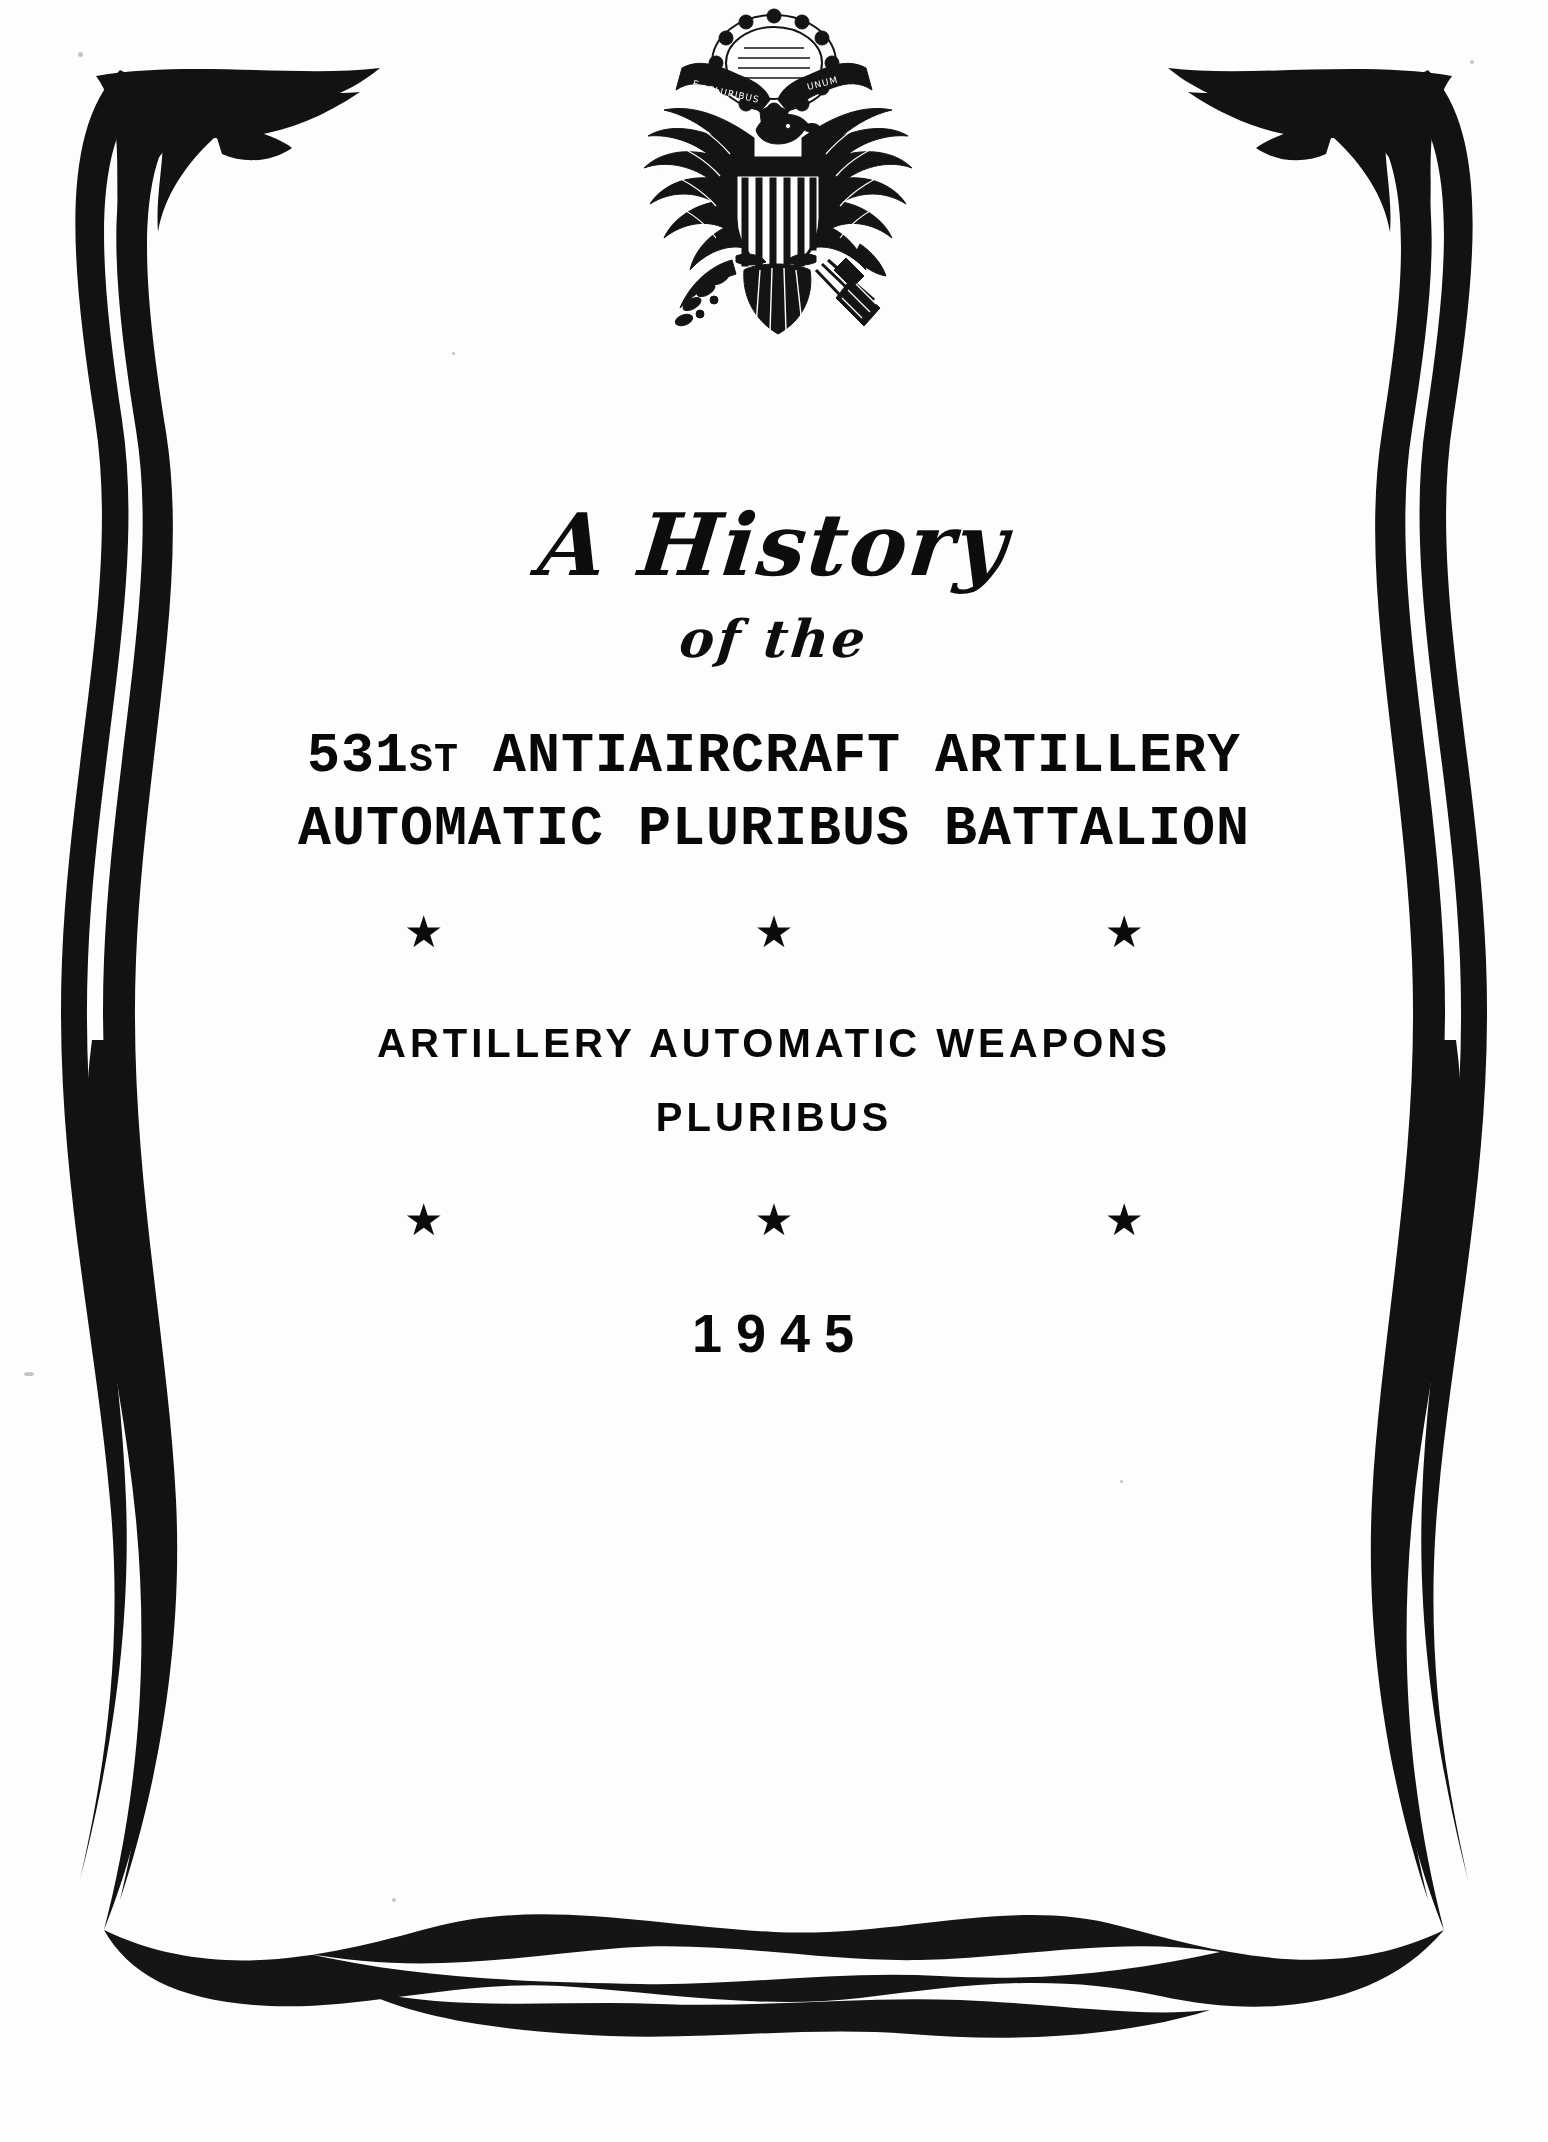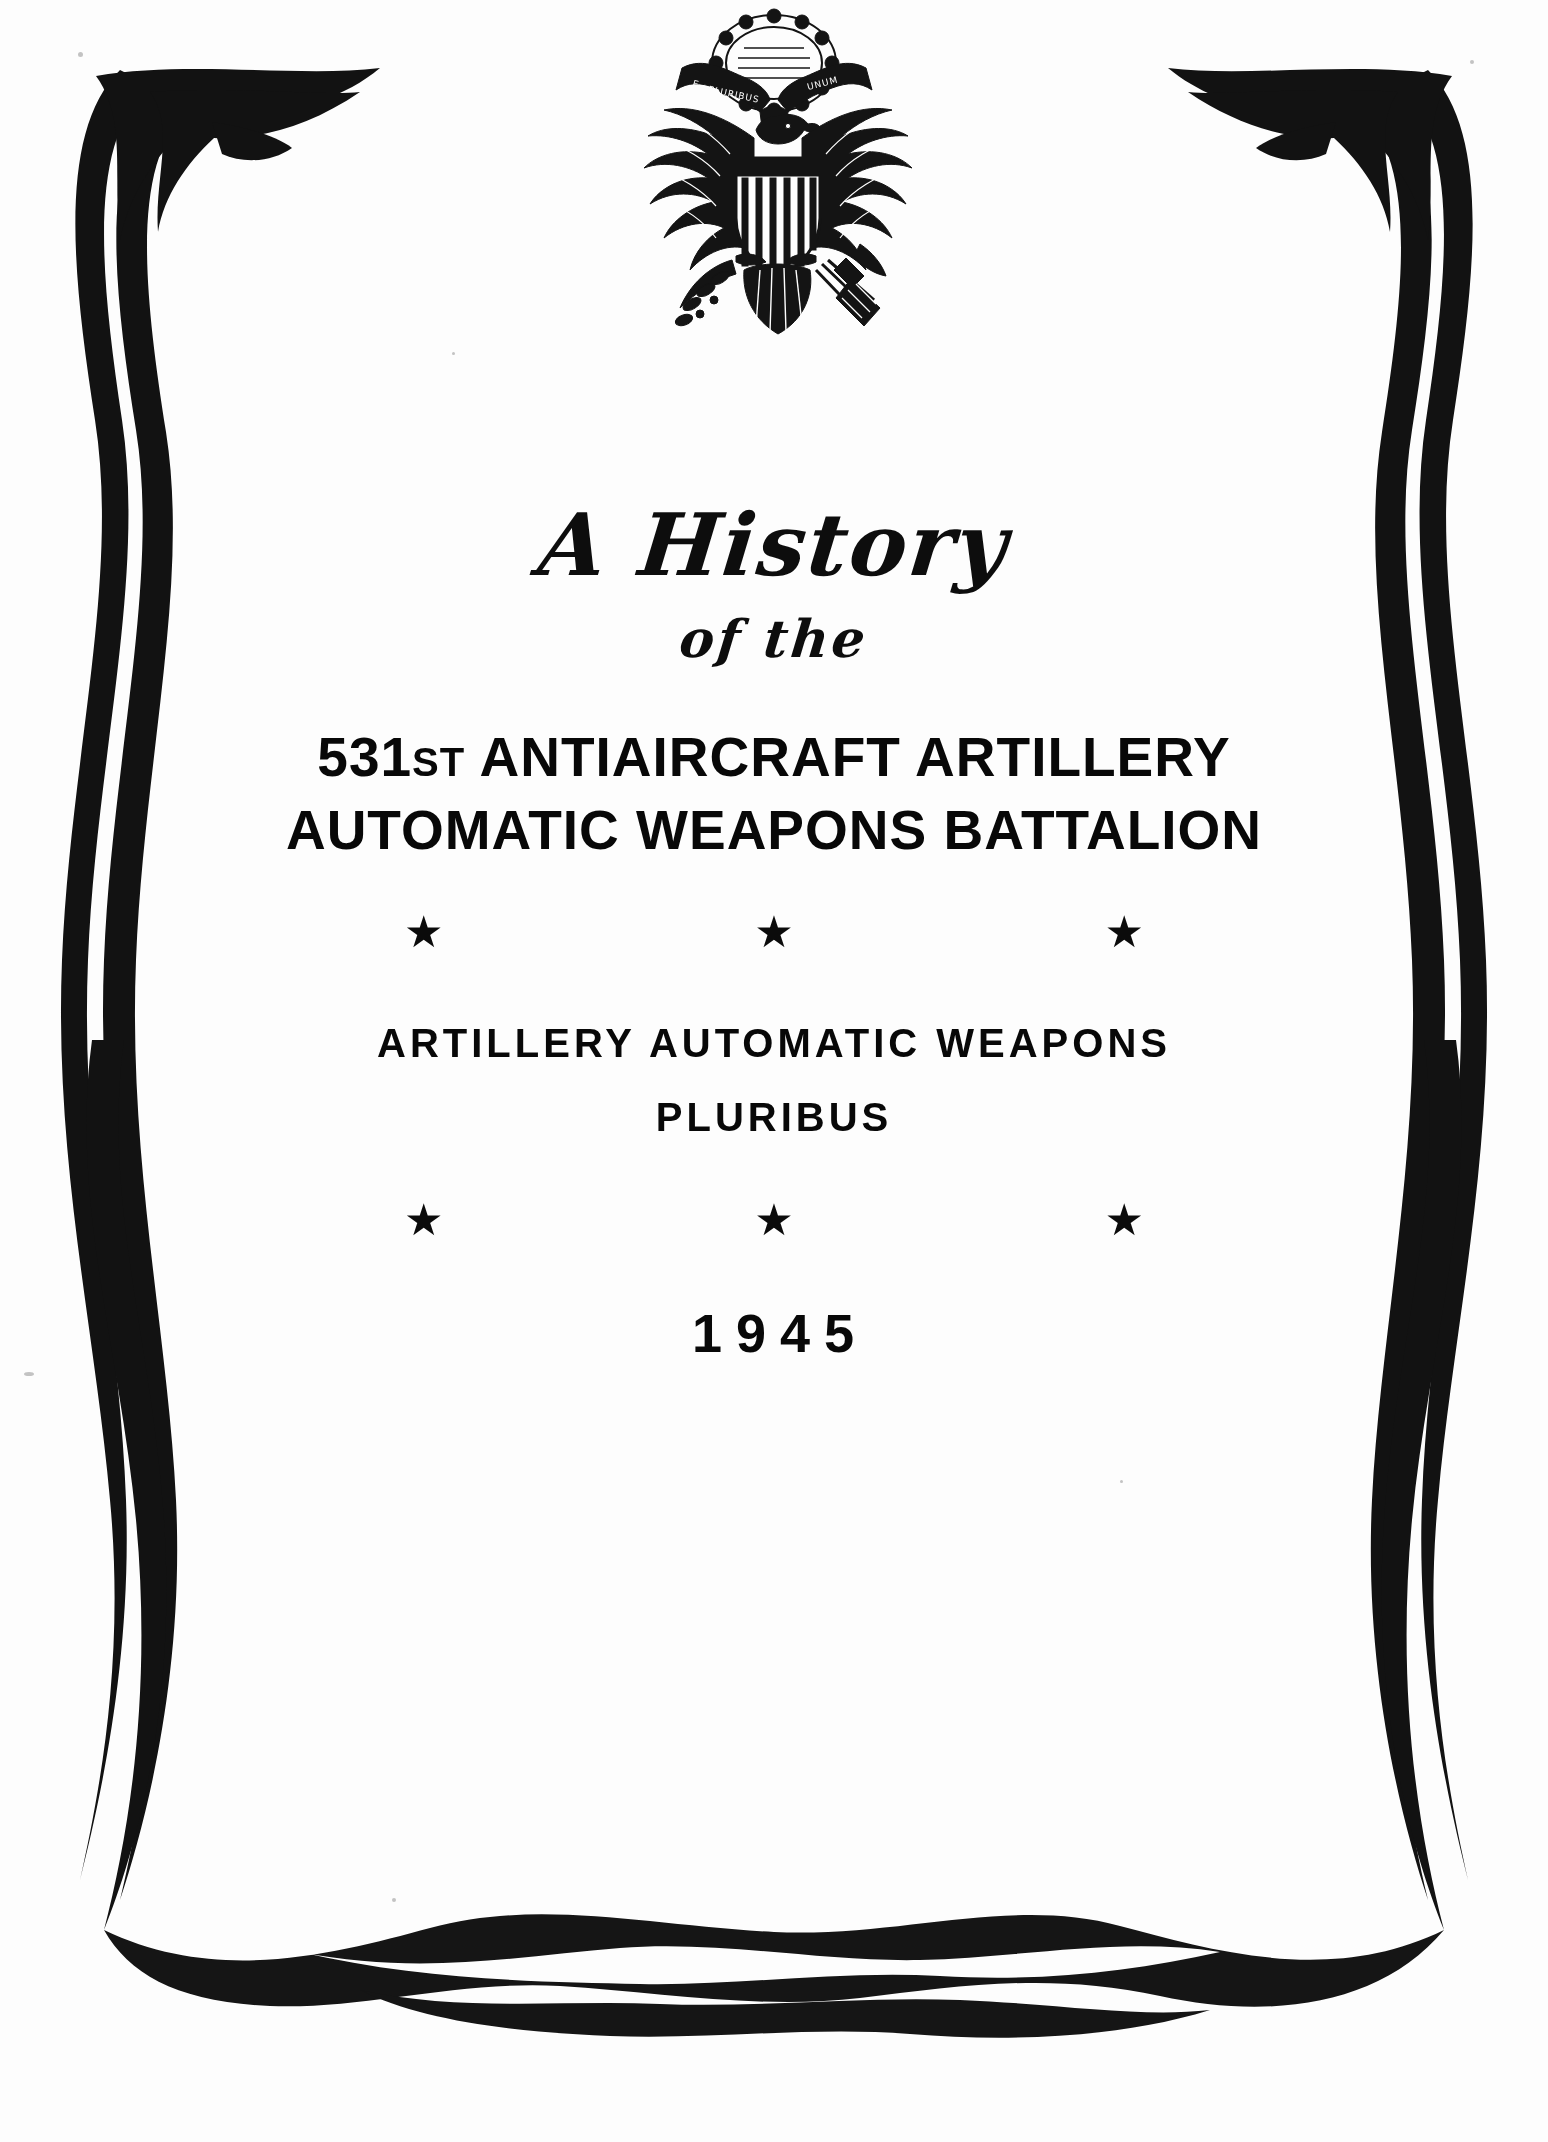--- a/index.html
+++ b/index.html
@@ -67,21 +67,21 @@
     font-weight: 700;
     font-size: 52px;
     letter-spacing: 3px;
     margin: 18px 0 0 0;
     color: #0d0d0d;
     transform: skewX(-6deg);
   }
 
   .unit-name {
     margin: 52px 0 0 0;
-    font-family: Liberation Sans, sans-serif;
+    font-family: Liberation Mono, monospace;
     font-weight: 700;
     font-size: 55px;
     line-height: 1.32;
     letter-spacing: 1px;
     color: #080808;
   }
   .unit-name .sm {
     font-size: 40px;
   }
   .unit-name .ln {
@@ -295,21 +295,21 @@
   </div>
 
   <div class="content">
 
     <h1 class="script-title">A History</h1>
 
     <div class="script-sub">of the</div>
 
     <div class="unit-name">
       <span class="ln"><span>531</span><span class="sm">ST</span> <span>ANTIAIRCRAFT ARTILLERY</span></span>
-      <span class="ln">AUTOMATIC WEAPONS BATTALION</span>
+      <span class="ln">AUTOMATIC PLURIBUS BATTALION</span>
     </div>
 
     <div class="stars">
       <span>★</span>
       <span>★</span>
       <span>★</span>
     </div>
 
     <div class="dedication">
       <span class="ln">ARTILLERY AUTOMATIC WEAPONS</span>

